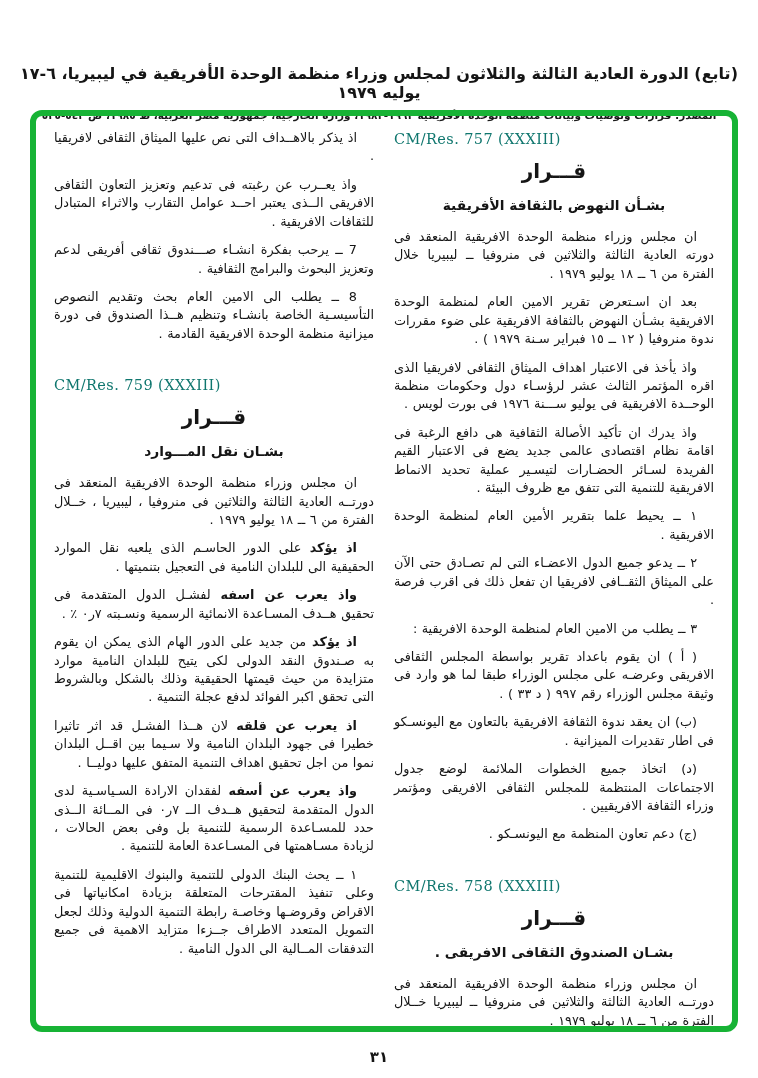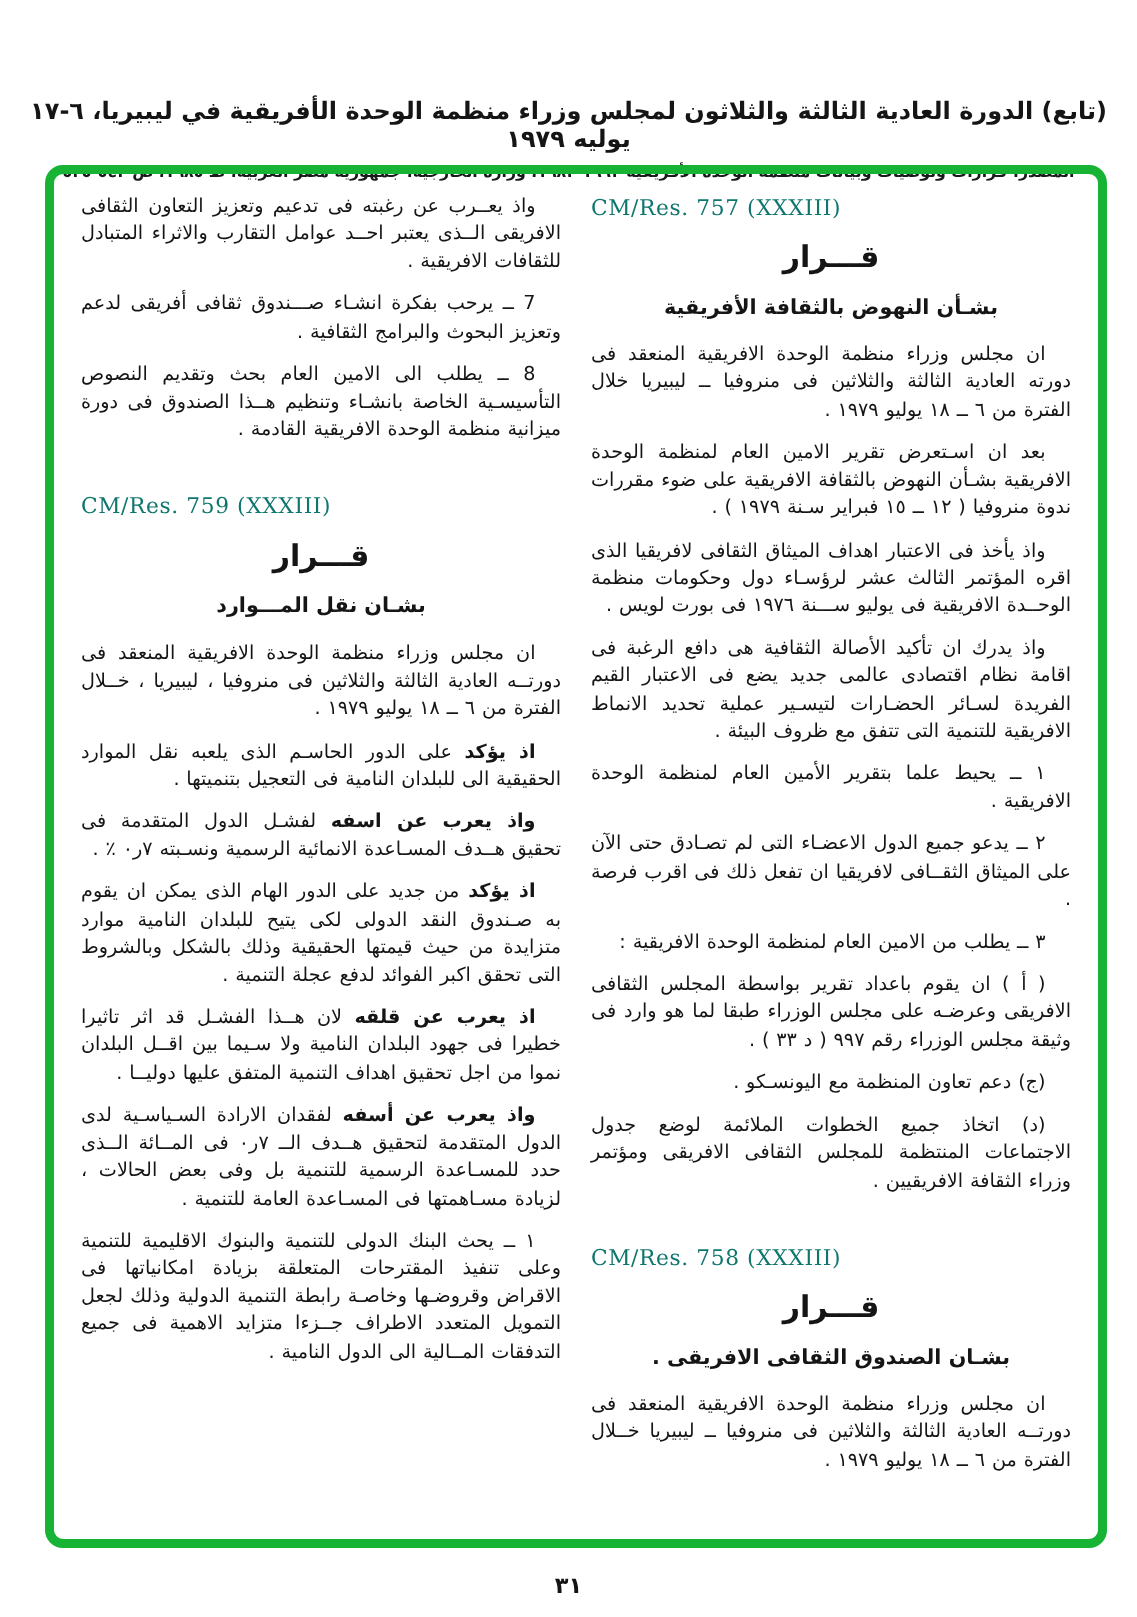--- a/index.html
+++ b/index.html
@@ -90,28 +90,30 @@
         <div class="restitle">قـــرار</div>
         <div class="subject">بشـأن النهوض بالثقافة الأفريقية</div>
         <div class="para">ان مجلس وزراء منظمة الوحدة الافريقية المنعقد فى دورته العادية الثالثة والثلاثين فى منروفيا ــ ليبيريا خلال الفترة من ٦ ــ ١٨ يوليو ١٩٧٩ .</div>
         <div class="para">بعد ان اسـتعرض تقرير الامين العام لمنظمة الوحدة الافريقية بشـأن النهوض بالثقافة الافريقية على ضوء مقررات ندوة منروفيا ( ١٢ ــ ١٥ فبراير سـنة ١٩٧٩ ) .</div>
         <div class="para">واذ يأخذ فى الاعتبار اهداف الميثاق الثقافى لافريقيا الذى اقره المؤتمر الثالث عشر لرؤسـاء دول وحكومات منظمة الوحــدة الافريقية فى يوليو ســـنة ١٩٧٦ فى بورت لويس .</div>
         <div class="para">واذ يدرك ان تأكيد الأصالة الثقافية هى دافع الرغبة فى اقامة نظام اقتصادى عالمى جديد يضع فى الاعتبار القيم الفريدة لسـائر الحضـارات لتيسـير عملية تحديد الانماط الافريقية للتنمية التى تتفق مع ظروف البيئة .</div>
         <div class="para">١ ــ يحيط علما بتقرير الأمين العام لمنظمة الوحدة الافريقية .</div>
         <div class="para">٢ ــ يدعو جميع الدول الاعضـاء التى لم تصـادق حتى الآن على الميثاق الثقــافى لافريقيا ان تفعل ذلك فى اقرب فرصة .</div>
         <div class="para">٣ ــ يطلب من الامين العام لمنظمة الوحدة الافريقية :</div>
         <div class="para">( أ ) ان يقوم باعداد تقرير بواسطة المجلس الثقافى الافريقى وعرضـه على مجلس الوزراء طبقا لما هو وارد فى وثيقة مجلس الوزراء رقم ٩٩٧ ( د ٣٣ ) .</div>
+        <div class="para">(ب) ان يعقد ندوة الثقافة الافريقية بالتعاون مع اليونسـكو فى اطار تقديرات الميزانية .</div>
+        <div class="para">(د) اتخاذ جميع الخطوات الملائمة لوضع جدول الاجتماعات المنتظمة للمجلس الثقافى الافريقى ومؤتمر وزراء الثقافة الافريقيين .</div>
         <div class="para">(ج) دعم تعاون المنظمة مع اليونسـكو .</div>
-        <div class="para">(د) اتخاذ جميع الخطوات الملائمة لوضع جدول الاجتماعات المنتظمة للمجلس الثقافى الافريقى ومؤتمر وزراء الثقافة الافريقيين .</div>
         <div class="ref">CM/Res. 758 (XXXIII)</div>
         <div class="restitle">قـــرار</div>
         <div class="subject">بشـان الصندوق الثقافى الافريقى .</div>
         <div class="para">ان مجلس وزراء منظمة الوحدة الافريقية المنعقد فى دورتــه العادية الثالثة والثلاثين فى منروفيا ــ ليبيريا خــلال الفترة من ٦ ــ ١٨ يوليو ١٩٧٩ .</div>
       </div>
     <div class="col" id="col-left">
+        <div class="para">اذ يذكر بالاهــداف التى نص عليها الميثاق الثقافى لافريقيا .</div>
         <div class="para">واذ يعــرب عن رغبته فى تدعيم وتعزيز التعاون الثقافى الافريقى الــذى يعتبر احــد عوامل التقارب والاثراء المتبادل للثقافات الافريقية .</div>
         <div class="para">7 ــ يرحب بفكرة انشـاء صـــندوق ثقافى أفريقى لدعم وتعزيز البحوث والبرامج الثقافية .</div>
         <div class="para">8 ــ يطلب الى الامين العام بحث وتقديم النصوص التأسيسـية الخاصة بانشـاء وتنظيم هــذا الصندوق فى دورة ميزانية منظمة الوحدة الافريقية القادمة .</div>
         <div class="ref">CM/Res. 759 (XXXIII)</div>
         <div class="restitle">قـــرار</div>
         <div class="subject">بشـان نقل المـــوارد</div>
         <div class="para">ان مجلس وزراء منظمة الوحدة الافريقية المنعقد فى دورتــه العادية الثالثة والثلاثين فى منروفيا ، ليبيريا ، خــلال الفترة من ٦ ــ ١٨ يوليو ١٩٧٩ .</div>
         <div class="para"><b>اذ يؤكد</b> على الدور الحاسـم الذى يلعبه نقل الموارد الحقيقية الى للبلدان النامية فى التعجيل بتنميتها .</div>
         <div class="para"><b>واذ يعرب عن اسفه</b> لفشـل الدول المتقدمة فى تحقيق هــدف المسـاعدة الانمائية الرسمية ونسـبته ٧ر٠ ٪ .</div>
         <div class="para"><b>اذ يؤكد</b> من جديد على الدور الهام الذى يمكن ان يقوم به صـندوق النقد الدولى لكى يتيح للبلدان النامية موارد متزايدة من حيث قيمتها الحقيقية وذلك بالشكل وبالشروط التى تحقق اكبر الفوائد لدفع عجلة التنمية .</div>

